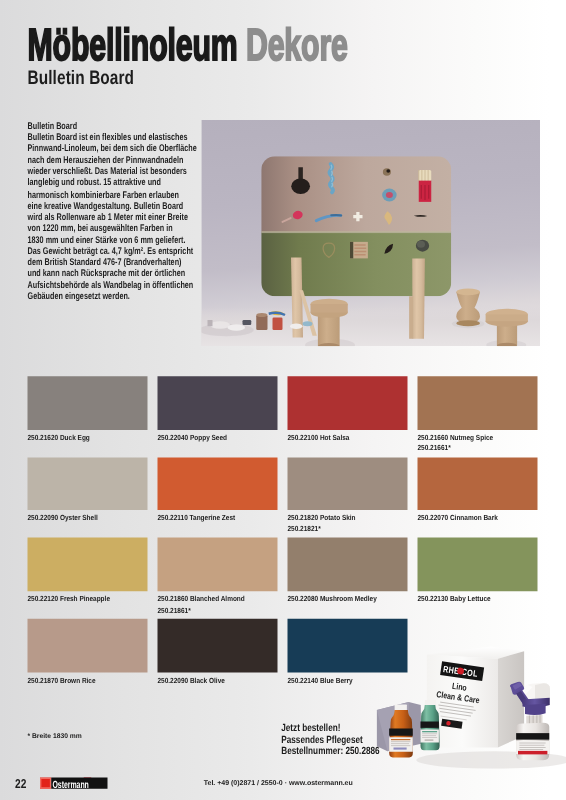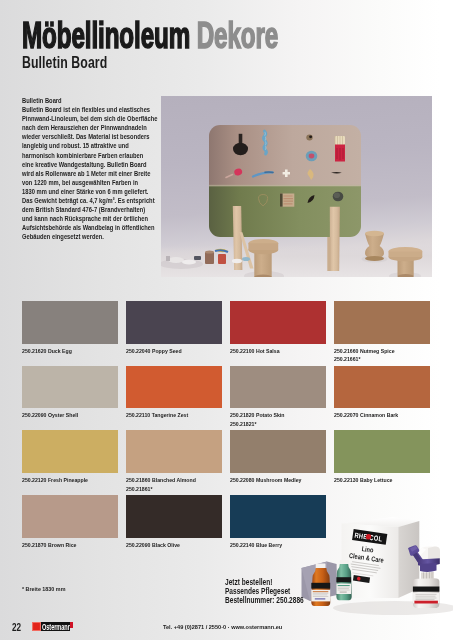--- a/index.html
+++ b/index.html
@@ -27,21 +27,21 @@
   #order{position:absolute;left:225.1px;top:578px;font-size:8.3px;font-weight:bold;color:#1a1a1a;
          line-height:9.15px;white-space:nowrap;transform:scaleX(0.79);transform-origin:left top;}
   #pageno{position:absolute;left:11.5px;top:622.2px;font-size:10.2px;font-weight:bold;color:#1d1d1d;
           transform:scaleX(0.8);transform-origin:left top;}
   #tel{position:absolute;left:163px;top:624px;font-size:5.6px;font-weight:bold;color:#1c1c1c;}
   #careset{position:absolute;left:300px;top:500px;width:163px;height:115px;}
   #logo{position:absolute;left:32px;top:621.5px;width:42px;height:11px;}
   .lg-red{position:absolute;left:0;top:0.7px;width:8.6px;height:8.8px;background:#e2231a;
           box-shadow:inset 0 0 0 1.1px #f26b61;}
   .lg-tab{position:absolute;left:34.6px;top:0.3px;width:6.3px;height:6.6px;background:#cf1225;}
-  .lg-box{position:absolute;left:8.6px;top:0.7px;width:29px;height:8.9px;background:#111;
+  .lg-box{position:absolute;left:8.6px;top:0.7px;width:45px;height:8.9px;background:#111;
           overflow:hidden;}
   .lg-txt{position:absolute;left:1.5px;top:0.1px;font-size:8.3px;font-weight:bold;color:#fff;
           transform:scaleX(0.67);transform-origin:left top;letter-spacing:-0.05px;}
 </style>
 </head>
 <body>
 
 <div class="page">
   <div id="title">
     <span>Möbellinoleum</span>

